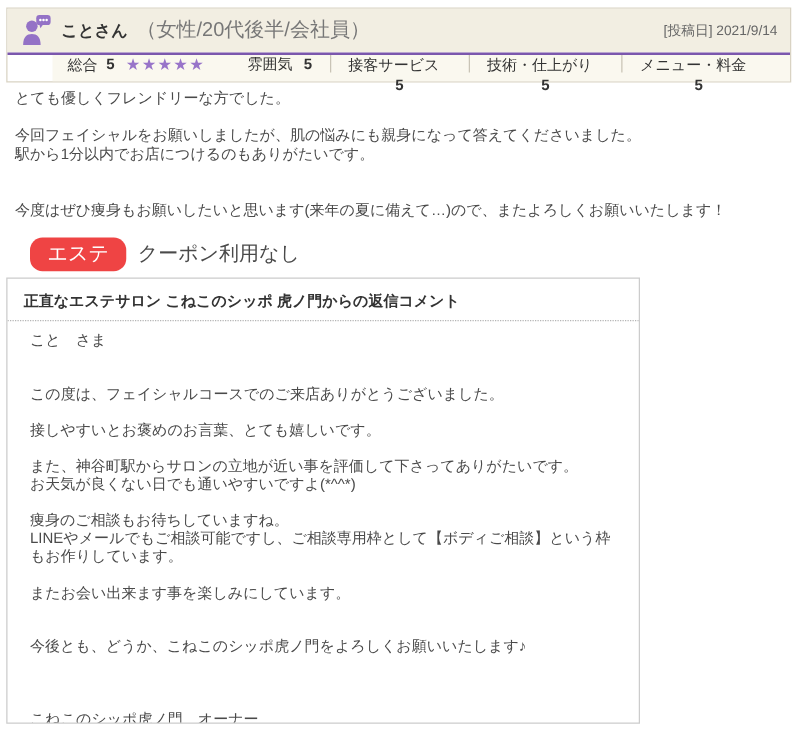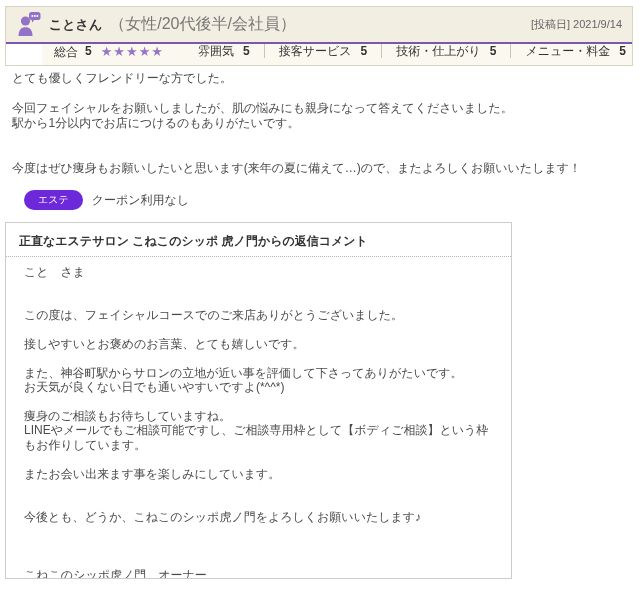--- a/index.html
+++ b/index.html
@@ -36,21 +36,21 @@
     height:21px;
     padding:0 12px;
     color:#333;
     white-space:nowrap;
     margin-left:36px;
   }
   .overall-label { margin-right:7px; }
   .overall-score { font-weight:bold; margin-right:9px; }
   .stars { color:#9874c9; font-size:13px; letter-spacing:1px; margin-right:20px; }
   .rating-item { display:flex; align-items:center; height:14px; padding:0 14px; }
-  .rating-item + .rating-item { border-left:1px solid #c9c4b6; }
+  .rating-item + .rating-item { border-left:1px solid #c9c4b6;flex-direction:column; }
   .rating-item .rlabel { margin-right:9px;font-family:Liberation Mono, monospace; }
   .rating-item .rscore { font-weight:bold; }
 
   
   .review-body {
     position:absolute; left:12px; top:71px; width:612px;
     white-space:pre-line;
     line-height:15px;
     color:#4a4a4a;
   }
@@ -60,27 +60,27 @@
     position:absolute; left:24px; top:190px;
     display:flex; align-items:center;
   }
   .coupon-badge {
     background:#97948e; color:#fff;
     font-size:11px; padding:4px 11px;
     margin-right:14px;
     white-space:nowrap;
   }
   .category-pill {
-    background:#6d28d9; color:#fff;
-    font-size:10px; padding:3px 14px;
+    background:#ef4444; color:#fff;
+    font-size:16px; padding:3px 14px;
     border-radius:10px;
     margin-right:9px;
     white-space:nowrap;
   }
-  .coupon-usage { font-size:12px; color:#4a4a4a; white-space:nowrap; }
+  .coupon-usage { font-size:16px; color:#4a4a4a; white-space:nowrap; }
 
   
   .reply-card {
     position:absolute; left:5px; top:222px; width:507px; height:357px;
     border:1px solid #cccccc;
     background:#fff;
     padding:10px 13px;
     overflow:hidden;
   }
   .reply-title { font-weight:bold; font-size:12px; color:#333; }

